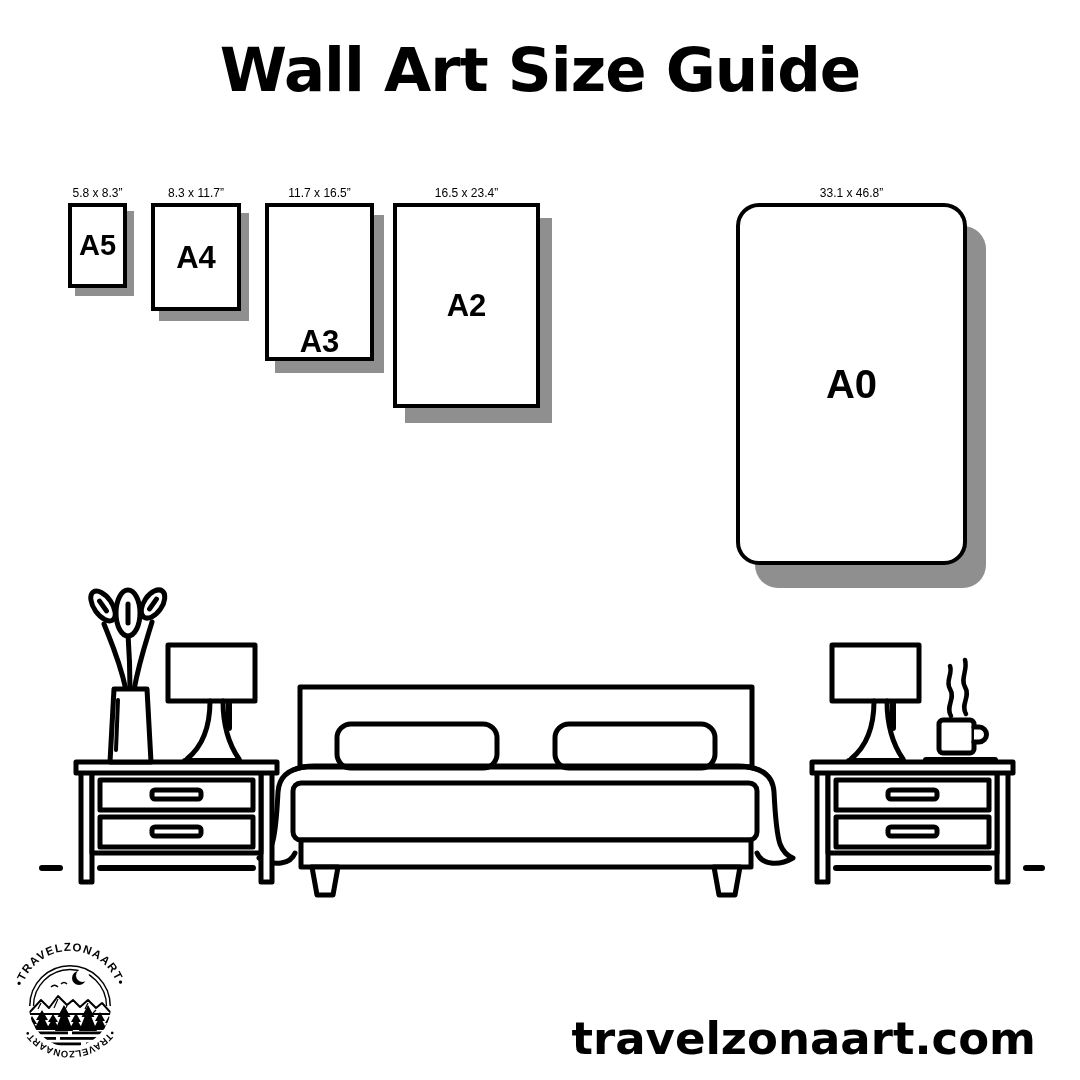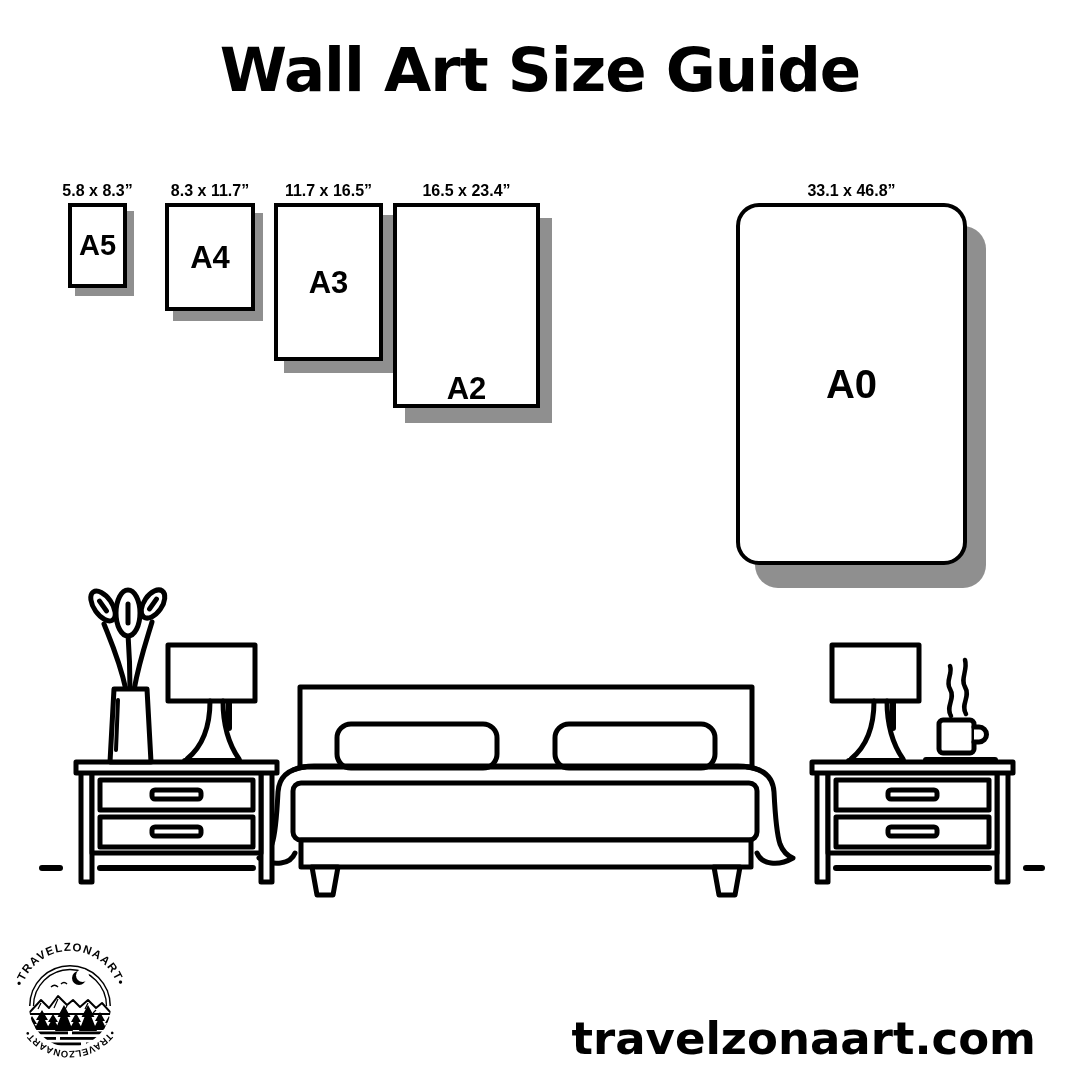--- a/index.html
+++ b/index.html
@@ -32,31 +32,31 @@
     box-sizing:border-box;
     border:4px solid var(--ink);
     background:#fff;
     display:flex;align-items:center;justify-content:center;
   }
   .dim-label{
     position:absolute;
     bottom:calc(100% + 7px);
     left:50%;transform:translateX(-50%);
     white-space:nowrap;
-    font-weight:700;font-size:16px;
+    font-weight:400;font-size:12px;
     font-family:"Liberation Sans",sans-serif;
   }
   .size-name{
     font-weight:700;font-size:31px;line-height:1;
     font-family:"Liberation Sans",sans-serif;
   }
   .fg-a5{left:68px; width:59px; height:85px; box-shadow:7px 8px 0 var(--shadow);}
-  .fg-a4{left:165px;width:90px; height:108px;box-shadow:8px 10px 0 var(--shadow);}
-  .fg-a3{left:274px;width:109px;height:158px;box-shadow:10px 12px 0 var(--shadow);}
-  .fg-a2{left:393px;width:147px;height:205px;box-shadow:12px 15px 0 var(--shadow);align-items:flex-end;}
+  .fg-a4{left:151px;width:90px; height:108px;box-shadow:8px 10px 0 var(--shadow);}
+  .fg-a3{left:265px;width:109px;height:158px;box-shadow:10px 12px 0 var(--shadow);align-items:flex-end;}
+  .fg-a2{left:393px;width:147px;height:205px;box-shadow:12px 15px 0 var(--shadow);}
   .fg-a1{left:568px;width:181px;height:277px;box-shadow:14px 17px 0 var(--shadow);}
   .fg-a0{left:736px;width:231px;height:362px;box-shadow:19px 23px 0 var(--shadow);border-radius:23px;}
   .fg-a5 .size-name{font-size:29px;text-align:right;}
   .fg-a0 .size-name{font-size:40px;}
   
   .scene{position:absolute;left:30px;top:585px;}
   .logo{position:absolute;left:0px;top:926px;}
   .ring-text{
     font-family:"Liberation Sans",sans-serif;
     font-weight:700;font-size:11.5px;letter-spacing:1.2px;

